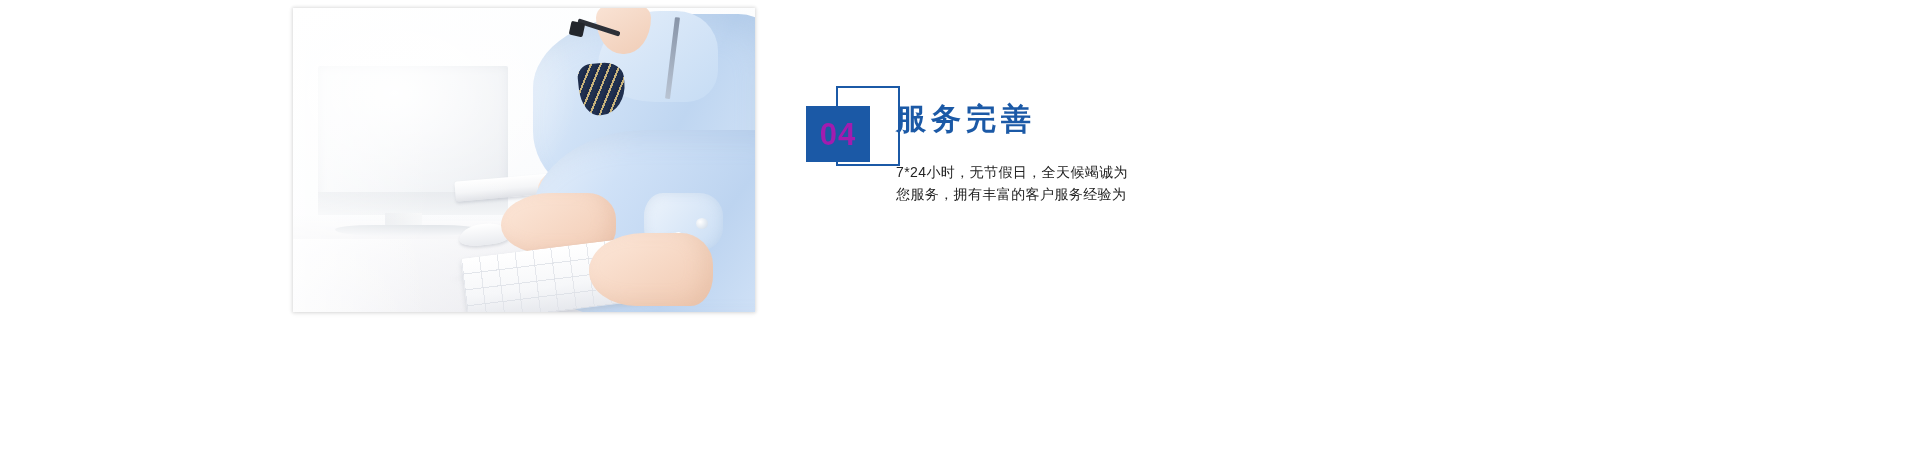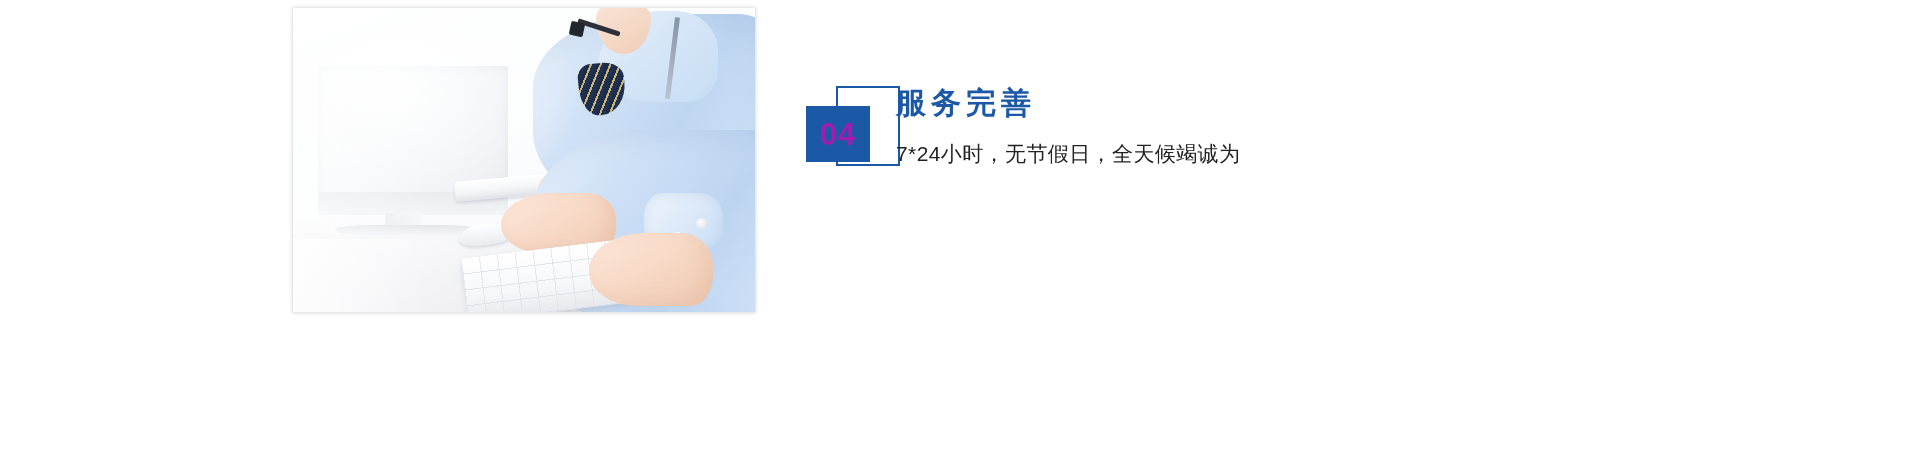--- a/index.html
+++ b/index.html
@@ -337,39 +337,39 @@
     font-family: Liberation Sans, sans-serif;
     font-size: 31px;
     font-weight: bold;
     letter-spacing: 1px;
     line-height: 1;
   }
 
   #text-block {
     position: absolute;
     left: 90px;
-    top: 0px;
+    top: 16px;
     width: 420px;
   }
 
   #title {
     color: #1B59A6;
     font-family: "Liberation Sans", sans-serif;
     font-size: 30px;
     font-weight: bold;
     letter-spacing: 5px;
     line-height: 1.15;
     white-space: nowrap;
   }
 
   #description {
-    margin-top: 16px;
+    margin-top: 24px;
     color: #222222;
     font-family: "Liberation Sans", sans-serif;
-    font-size: 21px;
+    font-size: 14px;
     font-weight: normal;
     line-height: 1.62;
     letter-spacing: 0.4px;
     width: 400px;
   }
   #description .line { display: block; white-space: nowrap; }
 </style>
 </head>
 <body>
 
@@ -416,17 +416,18 @@
       <div id="badge-outline"></div>
       <div id="badge-fill"></div>
       <div id="badge-number">04</div>
     </div>
 
     <div id="text-block">
       <div id="title">服务完善</div>
 
       <div id="description">
         <span class="line">7*24小时，无节假日，全天候竭诚为</span>
+        <span class="line">您服务，拥有丰富的客户服务经验为</span>
       </div>
     </div>
 
   </div>
 </div>
 
 </body></html>

